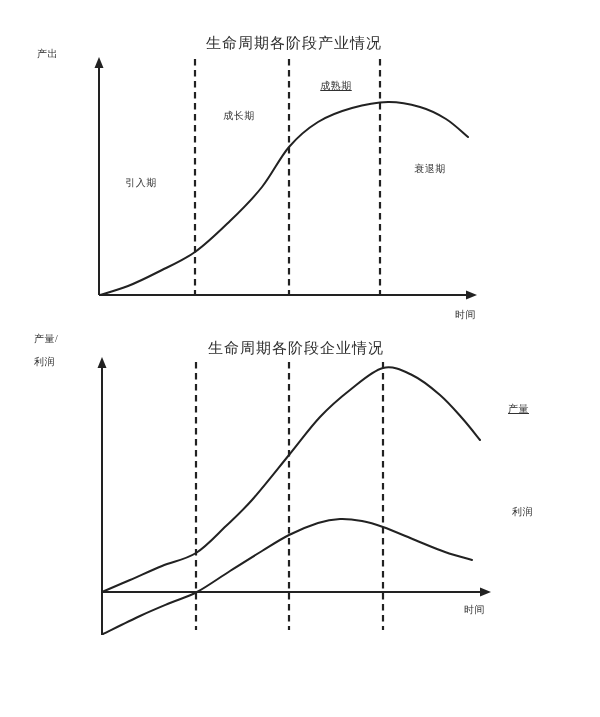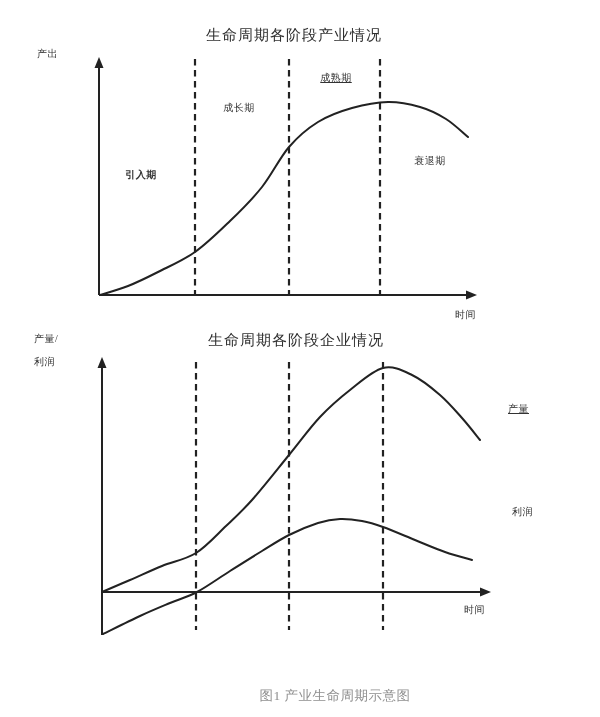--- a/index.html
+++ b/index.html
@@ -15,25 +15,25 @@
   }
   #strokes{position:absolute;left:0;top:0;width:600px;height:717px;}
   .t{
     position:absolute;
     color:var(--text,#333333);
     font-size:10px;
     line-height:1.2;
     letter-spacing:0.5px;
     white-space:nowrap;
   }
-  .centered{transform:translateX(-50%);}
+  .centered{transform:translateX(-50%);margin-top:8px;}
   .chart-title{font-size:15px;color:#2f2f2f;letter-spacing:1px;}
   .title1{left:294px;top:26px;}
   .ylab1{left:37px;top:48px;}
-  .stage-intro{left:141px;top:169px;font-weight:bold;}
+  .stage-intro{left:141px;top:169px;}
   .stage-growth{left:239px;top:102px;}
   .stage-maturity{left:336px;top:72px;text-decoration:underline;}
   .stage-decline{left:430px;top:155px;text-align:center;}
   .xlab1{left:455px;top:309px;}
   .title2{left:296px;top:331px;}
   .ylab2a{left:34px;top:333px;}
   .ylab2b{left:34px;top:356px;}
   .serlab-output{left:508px;top:403px;text-decoration:underline;}
   .serlab-profit{left:512px;top:506px;}
   .xlab2{left:464px;top:604px;}
@@ -83,15 +83,14 @@
   <div class="t centered chart-title title2">生命周期各阶段企业情况</div>
 
   <div class="t ylab2a">产量/</div>
   <div class="t ylab2b">利润</div>
 
   <div class="t serlab-output">产量</div>
   <div class="t serlab-profit">利润</div>
 
   <div class="t xlab2">时间</div>
 
-  <div class="t centered caption">图1 产业生命周期示意图</div>
 
 </div>
 
 </body></html>

